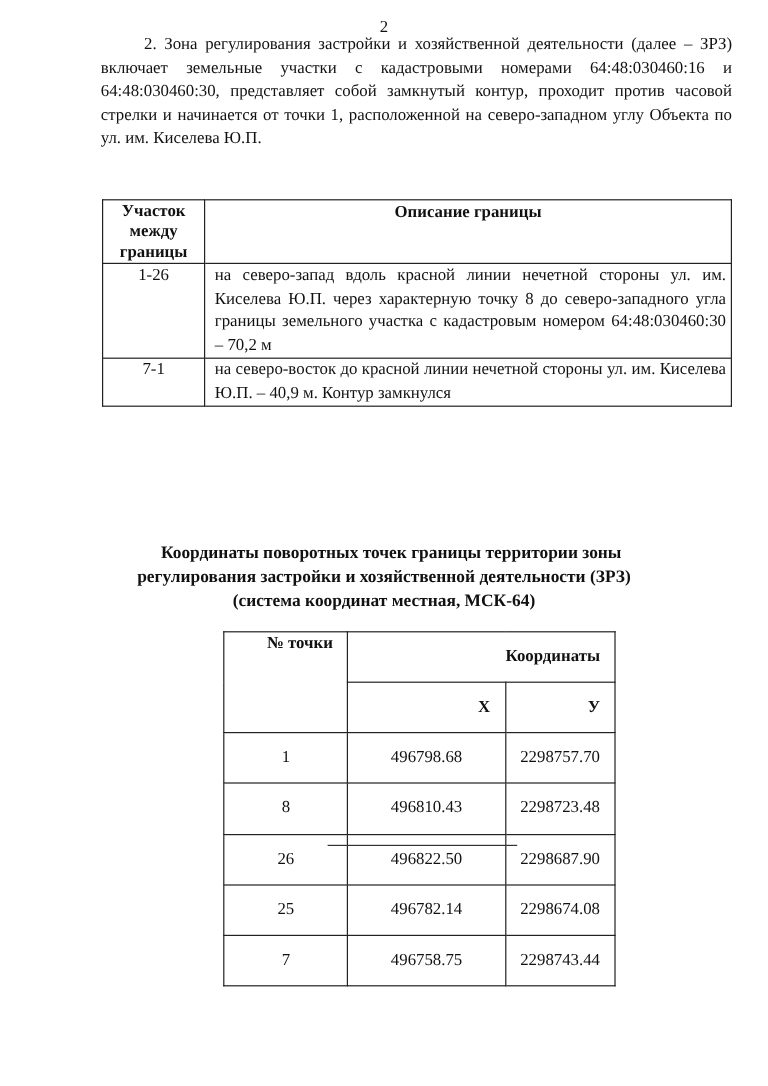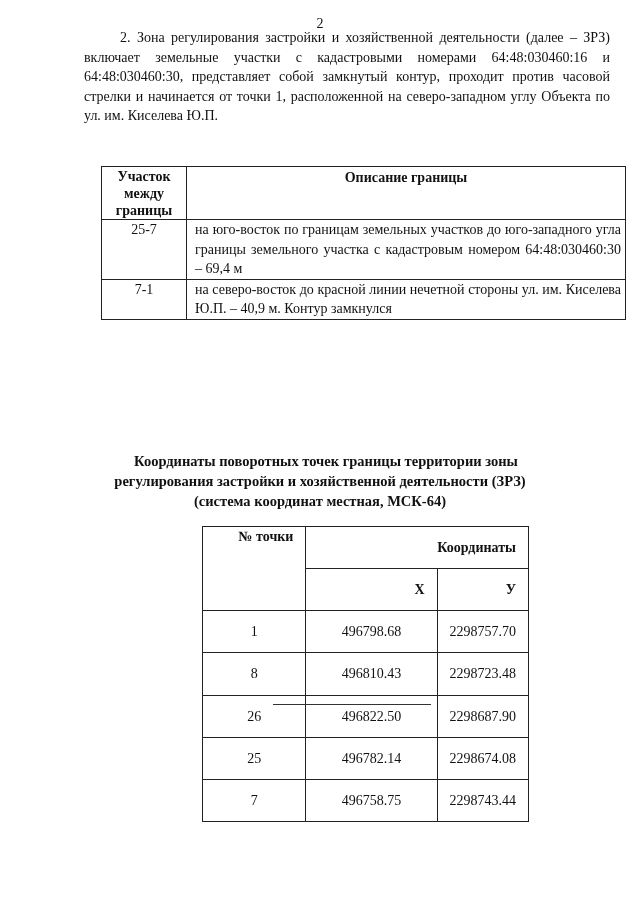--- a/index.html
+++ b/index.html
@@ -32,21 +32,20 @@
       font-size: 14px;
       line-height: 19.5px;
       text-align: justify;
       text-indent: 36px;
       margin: 0;
     }
     table {
       border-collapse: collapse;
       position: absolute;
       font-size: 14px;
-      margin-left: 16px;
     }
     td, th {
       border: 1px solid #222;
       padding: 12px;
     }
     
     .boundary-table {
       top: 166px;
       left: 85px;
       width: 525px;
@@ -138,22 +137,22 @@
       <th class="col-seg">
         <span style="display:block">Участок</span>
         <span style="display:block">между</span>
         <span style="display:block">границы</span>
       </th>
       <th class="col-desc">Описание границы</th>
     </tr>
   </thead>
   <tbody>
     <tr>
-      <td class="seg">25-7</td>
-      <td class="desc">на юго-восток по границам земельных участков до юго-западного угла границы земельного участка с кадастровым номером 64:48:030460:30 – 69,4 м</td>
+      <td class="seg">1-26</td>
+      <td class="desc">на северо-запад вдоль красной линии нечетной стороны ул. им. Киселева Ю.П. через характерную точку 8 до северо-западного угла границы земельного участка с кадастровым номером 64:48:030460:30 – 70,2 м</td>
     </tr>
     <tr>
       <td class="seg">7-1</td>
       <td class="desc">на северо-восток до красной линии нечетной стороны ул. им. Киселева Ю.П. – 40,9 м. Контур замкнулся</td>
     </tr>
   </tbody>
 </table>
 
 <div class="coords-title">
   <span class="ln line1">Координаты поворотных точек границы территории зоны</span>

